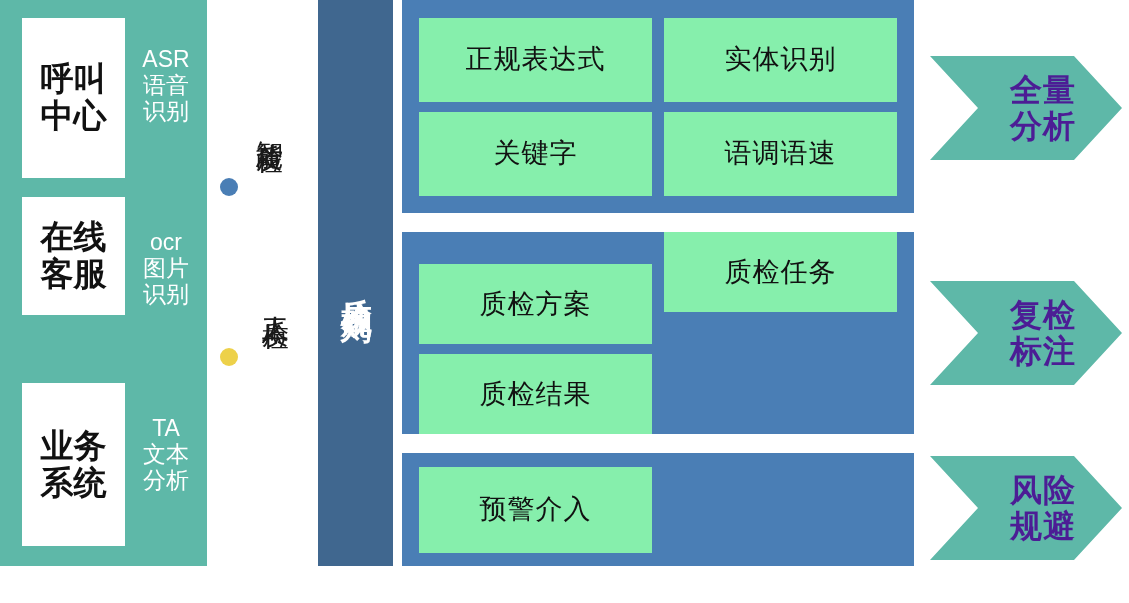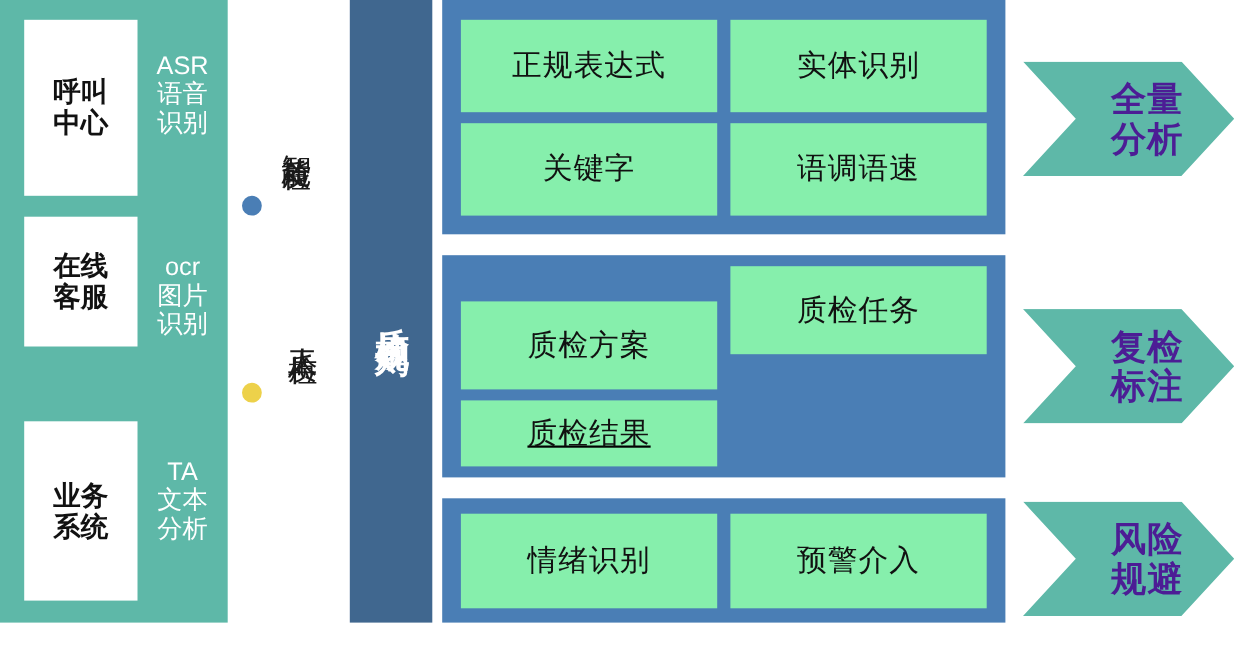--- a/index.html
+++ b/index.html
@@ -31,21 +31,21 @@
   .source-card {
     position: absolute;
     left: 22px;
     width: 103px;
     background: #ffffff;
     display: flex;
     align-items: center;
     justify-content: center;
   }
   .source-card .card-label {
-    font-size: 25px;
+    font-size: 33px;
     font-weight: bold;
     color: #111111;
     line-height: 1.12;
     text-align: center;
     letter-spacing: 0px;
   }
   .source-tech {
     position: absolute;
     left: 128px;
     width: 76px;
@@ -206,30 +206,27 @@
     </div>
   </div>
 
   <div class="blue-row" style="top:232px; height:202px;">
     <div class="feature-box" style="height:80px;margin-top:32px;">
       <span class="feature-label">质检方案</span>
     </div>
     <div class="feature-box" style="height:80px;">
       <span class="feature-label">质检任务</span>
     </div>
-    <div class="feature-box" style="height:60px;text-decoration:underline;">
+    <div class="feature-box" style="height:80px;">
       <span class="feature-label">质检结果</span>
     </div>
   </div>
 
   <div class="blue-row" style="top:453px; height:113px;">
     <div class="feature-box" style="height:86px;">
-      <span class="feature-label">情绪识别</span>
-    </div>
-    <div class="feature-box" style="height:86px;">
       <span class="feature-label">预警介入</span>
     </div>
   </div>
 
   <div class="chevron" style="top:56px;">
     <span class="chevron-label">全量<br>分析</span>
   </div>
 
   <div class="chevron" style="top:281px;">
     <span class="chevron-label">复检<br>标注</span>

